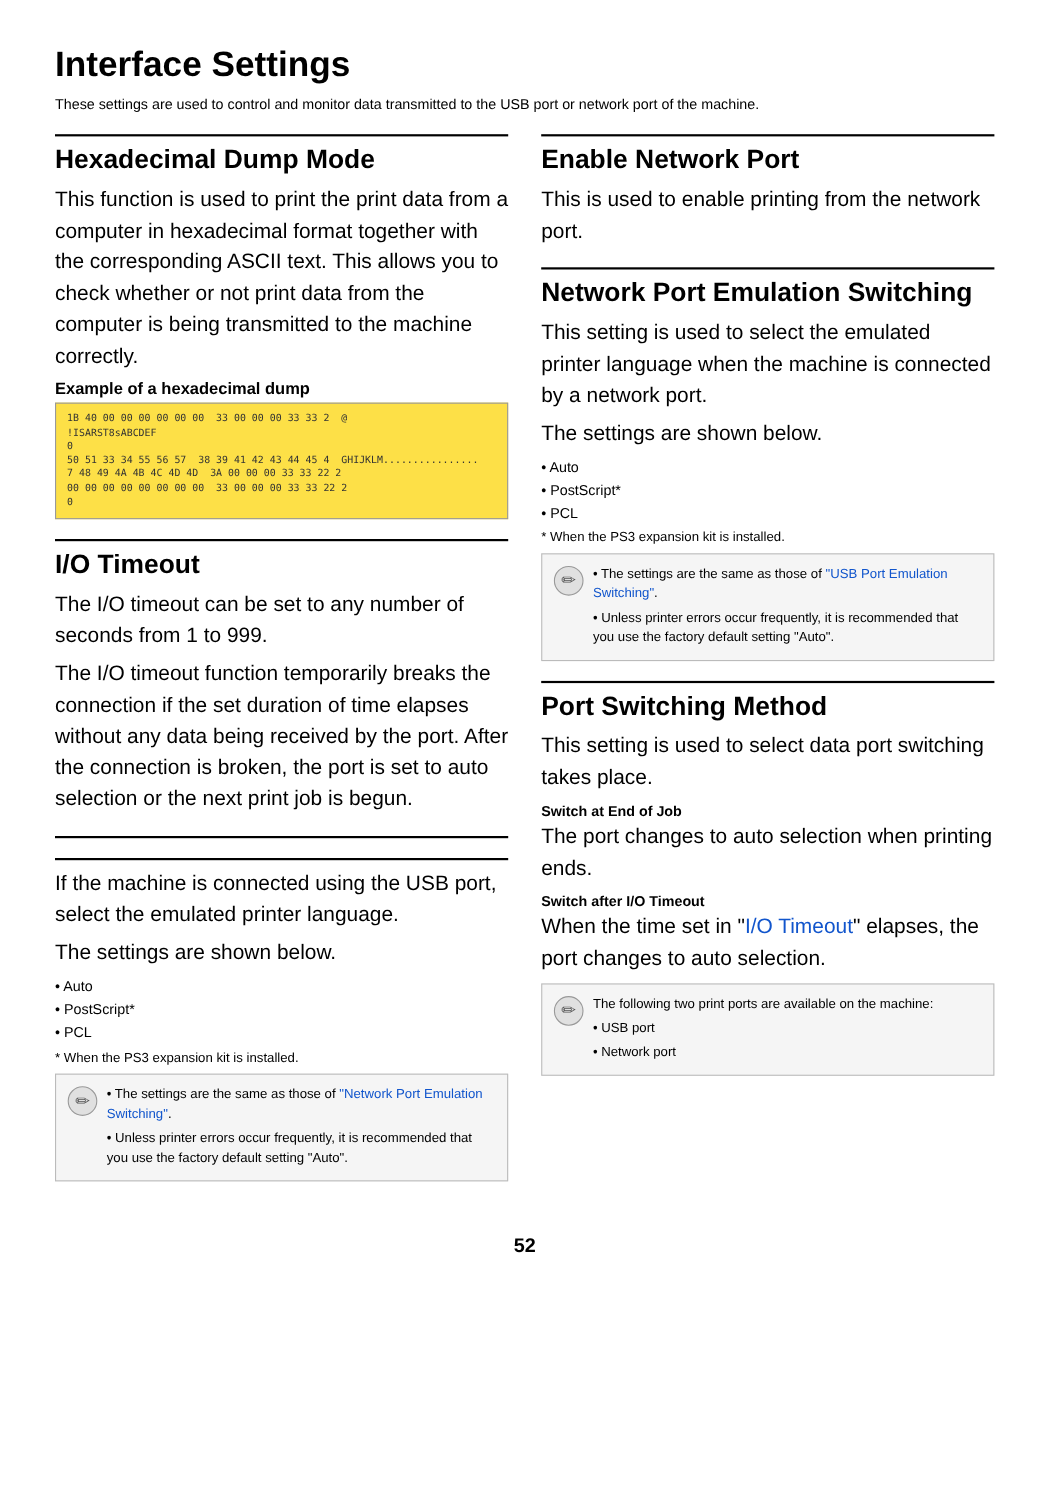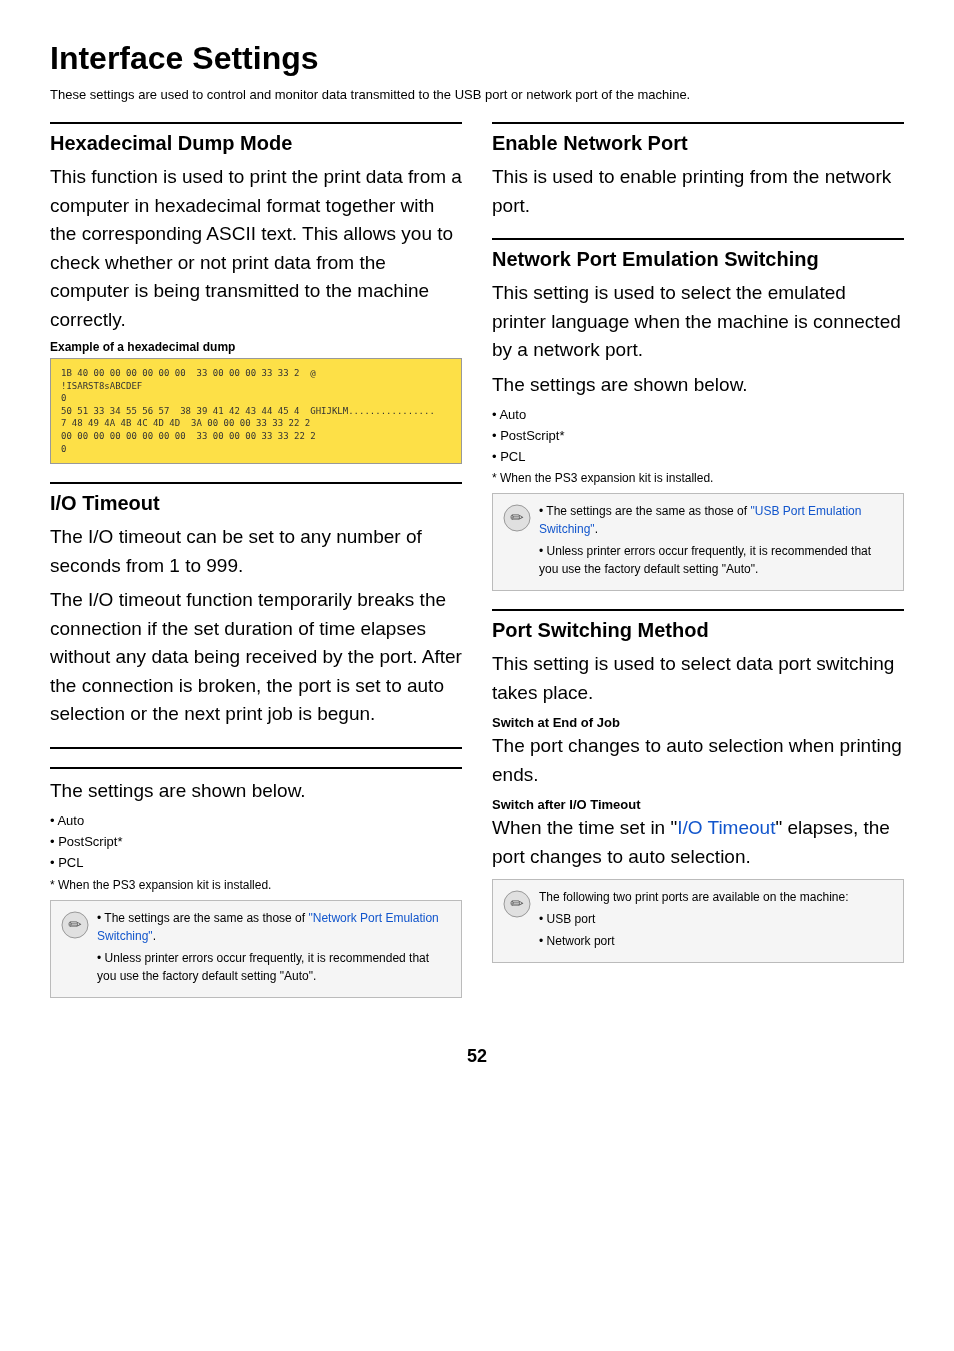--- a/index.html
+++ b/index.html
@@ -35,32 +35,32 @@
     }
     .section {
       margin-bottom: 18px;
     }
     .section-divider {
       border: none;
       border-top: 2px solid #000;
       margin-bottom: 8px;
     }
     h2.section-title {
-      font-size: 20px;
+      font-size: 24px;
       font-weight: bold;
       margin-bottom: 8px;
     }
     .section-body {
       font-size: 19px;
       line-height: 1.5;
       margin-bottom: 6px;
     }
     .bold-label {
       font-weight: bold;
-      font-size: 12px;
+      font-size: 15px;
       margin-bottom: 4px;
     }
     .hex-dump-box {
       border: 1px solid #999;
       background: #fde047;
       padding: 8px 10px;
       font-family: monospace;
       font-size: 9px;
       line-height: 1.4;
       margin-bottom: 10px;
@@ -163,20 +163,21 @@
       <p class="section-body">The I/O timeout can be set to any number of seconds from 1 to 999.</p>
       <p class="section-body">The I/O timeout function temporarily breaks the connection if the set duration of time elapses without any data being received by the port. After the connection is broken, the port is set to auto selection or the next print job is begun.</p>
     </div>
 
     <div class="section">
       <hr class="section-divider">
     </div>
 
     <div class="section">
       <hr class="section-divider">
+      <p class="section-body">If the machine is connected using the USB port, select the emulated printer language.</p>
       <p class="section-body">The settings are shown below.</p>
       <ul class="bullet-list">
         <li>Auto</li>
         <li>PostScript*</li>
         <li>PCL</li>
       </ul>
       <p class="footnote">* When the PS3 expansion kit is installed.</p>
       <div class="note-box">
         <div class="note-icon">
           <svg viewBox="0 0 28 28" width="28" height="28">

